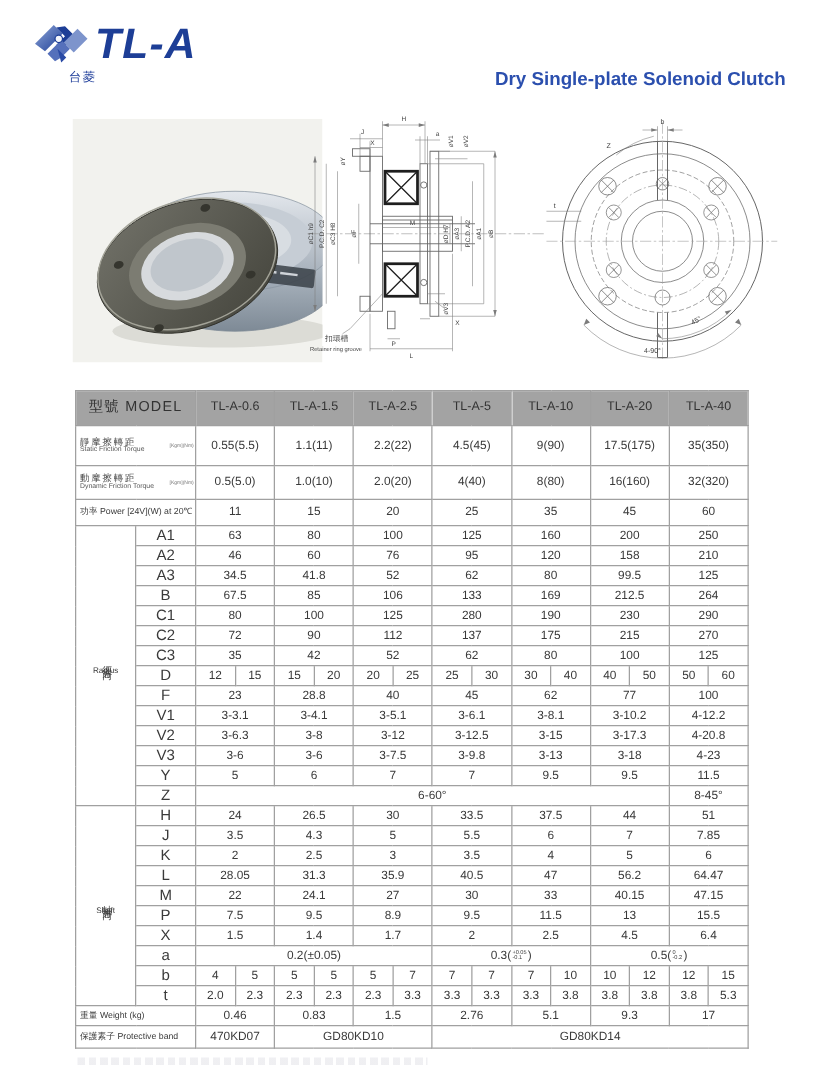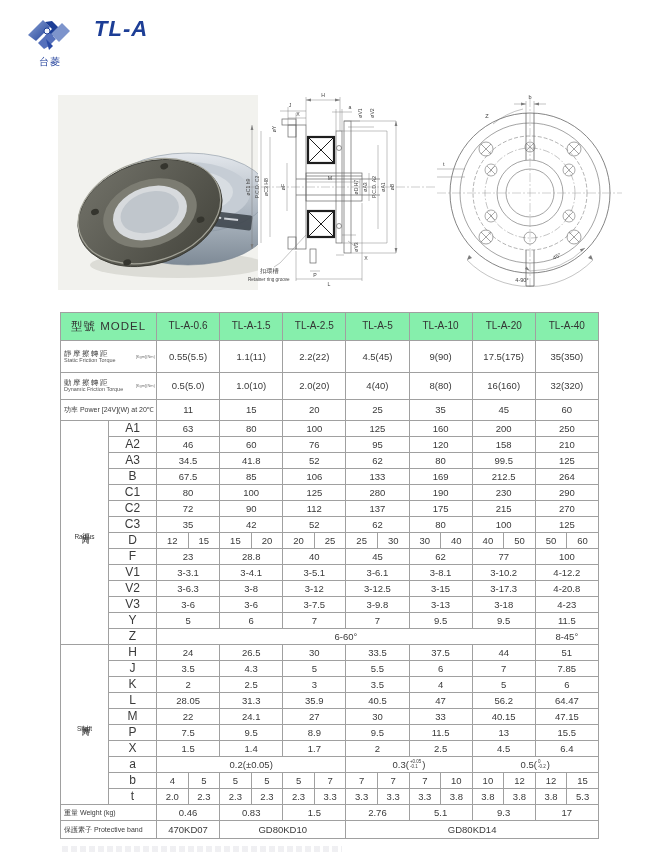--- a/index.html
+++ b/index.html
@@ -1,41 +1,41 @@
 <!DOCTYPE html>
 <html><head>
 <meta charset="utf-8">
 <style>
   html,body{margin:0;padding:0;background:#fff;}
   #page{position:relative;width:660px;height:852px;background:#ffffff;overflow:hidden;
         font-family:"Liberation Sans",sans-serif;}
   
   #logo{position:absolute;left:26px;top:17px;width:46px;height:42px;}
-  #logo-text{position:absolute;left:28px;top:55px;width:44px;text-align:center;
+  #logo-text{position:absolute;left:44px;top:55px;width:44px;text-align:center;
              font-size:10px;color:#27459e;letter-spacing:1px;}
-  #series{position:absolute;left:76px;top:16px;font-size:22px;font-weight:bold;
-          font-style:italic;color:#1d3e96;letter-spacing:1px;margin-left:18px;}
+  #series{position:absolute;left:76px;top:16px;font-size:34px;font-weight:bold;
+          font-style:italic;color:#1d3e96;letter-spacing:1px;}
   #title-zh{position:absolute;left:76px;top:50px;font-size:20px;font-weight:bold;
             color:#1d3e96;letter-spacing:1px;}
   #title-en{position:absolute;left:396px;top:55px;font-size:15px;font-weight:bold;
             color:#2b4fae;}
   
   .draw{position:absolute;}
   #photo-svg{left:58px;top:95px;}
   #section-svg{left:240px;top:85px;}
   #front-svg{left:437px;top:90px;}
   svg text{font-family:"Liberation Sans",sans-serif;fill:#444;}
   
   #spec-wrap{position:absolute;left:60px;top:312px;}
   table{border-collapse:collapse;table-layout:fixed;width:538px;color:#3a3a3a;
         border:1px solid #7d7d7d;}
   td{border:1px solid #a0a0a0;text-align:center;vertical-align:middle;padding:0;
      font-size:9.5px;white-space:nowrap;overflow:hidden;line-height:1.05;}
   tbody tr{height:16px;}
-  tr.rh{height:28px;} tr.rh td{background:#86efac;color:#333;font-size:10px;}
+  tr.rh{height:28px;} tr.rh td{background:#a3a3a3;color:#333;font-size:10px;}
   tr.rh td:first-child{font-size:11.5px;letter-spacing:1px;}
   tr.rt{height:32px;} tr.rt2{height:27px;} tr.rp{height:21px;}
   tr.rw{height:16px;} tr.rpr{height:18px;}
   td.lbl{text-align:left;padding:1px 1px 1px 3px;position:relative;}
   td.lbl .l1{font-size:7.5px;letter-spacing:1.5px;color:#444;}
   td.lbl .l2{font-size:5.5px;color:#555;letter-spacing:0;}
   td.lbl .unit{position:absolute;right:1px;top:50%;transform:translateY(-50%);
                font-size:4px;color:#777;}
   td.pw{text-align:left;padding-left:3px;font-size:7px;letter-spacing:0;}
   td.grp .l1{writing-mode:vertical-rl;text-orientation:upright;font-size:8px;
@@ -62,20 +62,21 @@
     </defs>
     <polygon points="2,18 17,3 24,10 17,17 10,24" fill="url(#lg1)"></polygon>
     <polygon points="19,5 26,12 19,19 23,23 34,12 26,4" fill="#1d3e96"></polygon>
     <polygon points="12,26 23,15 30,22 23,29 18,32" fill="#5570bb"></polygon>
     <polygon points="25,17 36,6 44,14 33,25 29,21" fill="#7d94cc"></polygon>
     <circle cx="21" cy="14" r="3" fill="#f2f5fb" stroke="#1d3e96" stroke-width="1"></circle>
     <polygon points="20,22 27,29 23,33" fill="#2a4aa5"></polygon>
   </svg>
   <div id="logo-text">台菱</div>
   <div id="series">TL-A</div>
+  <div id="title-en">Dry Single-plate Solenoid Clutch</div>
 
   <svg id="photo-svg" class="draw" width="200" height="195" viewBox="0 0 200 195">
     <defs>
       <linearGradient id="met1" x1="0" y1="0" x2="0" y2="1">
         <stop offset="0" stop-color="#e3e7ec"></stop>
           <stop offset="1" stop-color="#9aa5b1"></stop>
       </linearGradient>
       <linearGradient id="met2" x1="0" y1="0" x2="0" y2="1">
         <stop offset="0" stop-color="#c3ccd5"></stop>
           <stop offset="1" stop-color="#7e8a96"></stop>

